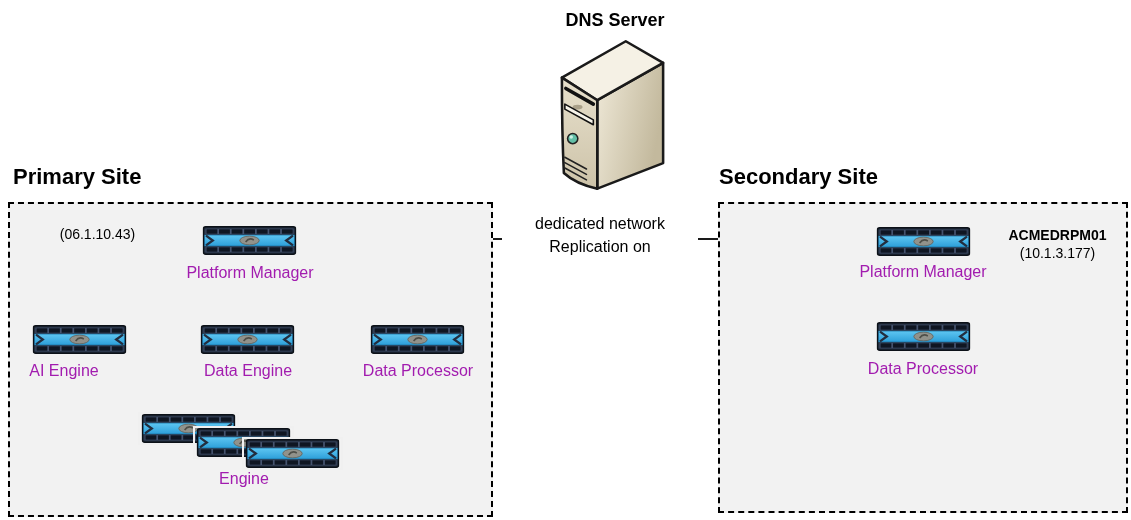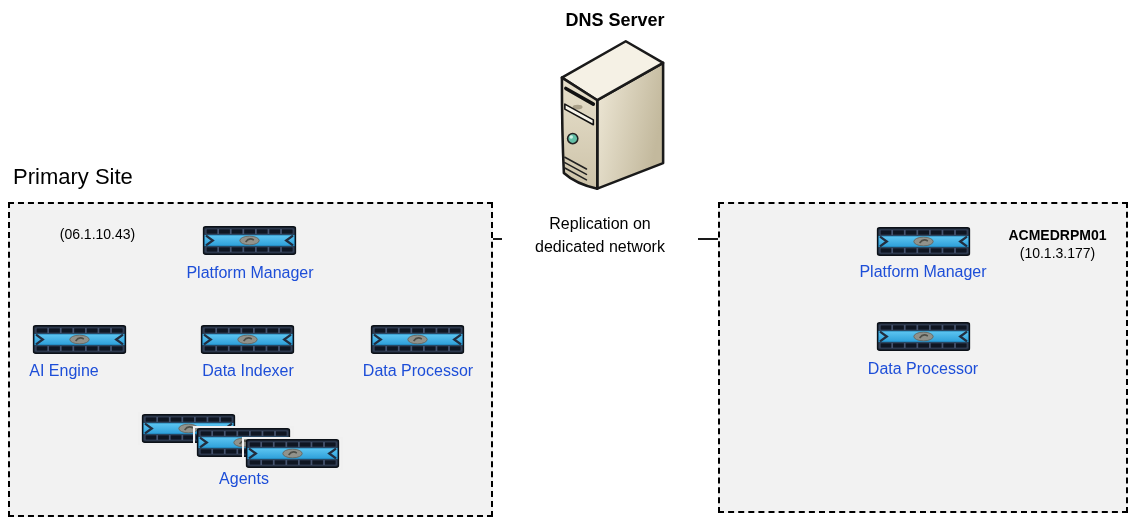--- a/index.html
+++ b/index.html
@@ -1,22 +1,22 @@
 <!DOCTYPE html>
 <html><head>
 <meta charset="utf-8">
 <style>
   html,body{margin:0;padding:0;background:#ffffff;}
   body{font-family:"Liberation Sans","DejaVu Sans",sans-serif;color:#000;}
   #canvas{position:relative;width:1131px;height:520px;background:#ffffff;overflow:hidden;}
   .abs{position:absolute;}
   .site-box{background:#f2f2f2;border:2px dashed #000;box-sizing:border-box;}
-  .site-title{font-size:22px;font-weight:normal;letter-spacing:0px;white-space:nowrap;}
+  .site-title{font-size:22px;font-weight:bold;letter-spacing:0px;white-space:nowrap;}
   .dns-title{font-size:18px;font-weight:bold;text-align:center;white-space:nowrap;}
-  .node-label{font-size:16px;text-align:center;white-space:nowrap;color:#1d4ed8;}
+  .node-label{font-size:16px;text-align:center;white-space:nowrap;color:#a21caf;}
   .host-block{text-align:center;line-height:18px;}
   .host-name{font-size:14px;font-weight:bold;white-space:nowrap;}
   .host-ip{font-size:14px;white-space:nowrap;}
   .appliance-wrap{width:97px;height:29px;}
   .appliance-wrap svg{display:block;width:100%;height:100%;}
   .stacked{box-shadow:0 0 0 2px #f0f0f0;}
   .arrow-line{height:0;border-top:2px solid #1a1a1a;}
   .arrow-head{width:0;height:0;border-top:8px solid transparent;border-bottom:8px solid transparent;border-left:18px solid #111;}
   .replication-label{background:#ffffff;font-size:16px;line-height:23px;text-align:center;white-space:nowrap;}
   .tower-wrap svg{display:block;width:100%;height:100%;}
@@ -87,22 +87,22 @@
   <div class="abs dns-title" style="left:535px;top:10px;width:160px;">DNS Server</div>
   <div class="abs tower-wrap" style="left:556px;top:34px;width:114px;height:158px;">
     <svg viewBox="0 0 116 160">
         <use href="#tower"></use>
       </svg>
   </div>
 
   <div class="abs arrow-line" style="left:298px;top:238px;width:558px;"></div>
   <div class="abs arrow-head" style="left:855px;top:231px;"></div>
   <div class="abs replication-label" style="left:502px;top:212px;width:196px;">
+    <div>dedicated network</div>
     <div>Replication on</div>
-    <div>dedicated network</div>
   </div>
 
   <div class="abs site-title" style="left:13px;top:164px;">Primary Site</div>
   <div class="abs site-box" style="left:8px;top:202px;width:485px;height:315px;"></div>
 
   <div class="abs host-block" style="left:25px;top:225px;width:145px;">
     <div class="host-ip">(06.1.10.43)</div>
   </div>
 
   <div class="abs appliance-wrap" style="left:202px;top:226px;width:95px;">
@@ -117,21 +117,21 @@
         <use href="#appliance"></use>
       </svg>
   </div>
   <div class="abs node-label" style="left:4px;top:362px;width:120px;">AI Engine</div>
 
   <div class="abs appliance-wrap" style="left:200px;top:325px;width:95px;">
     <svg viewBox="0 0 97 30">
         <use href="#appliance"></use>
       </svg>
   </div>
-  <div class="abs node-label" style="left:172px;top:362px;width:152px;">Data Indexer</div>
+  <div class="abs node-label" style="left:172px;top:362px;width:152px;">Data Engine</div>
 
   <div class="abs appliance-wrap" style="left:370px;top:325px;width:95px;">
     <svg viewBox="0 0 97 30">
         <use href="#appliance"></use>
       </svg>
   </div>
   <div class="abs node-label" style="left:343px;top:362px;width:150px;">Data Processor</div>
 
   <div>
     <div class="abs appliance-wrap stacked" style="left:140px;top:414px;">
@@ -143,22 +143,23 @@
       <svg viewBox="0 0 97 30">
           <use href="#appliance"></use>
         </svg>
     </div>
     <div class="abs appliance-wrap stacked" style="left:244px;top:439px;">
       <svg viewBox="0 0 97 30">
           <use href="#appliance"></use>
         </svg>
     </div>
   </div>
-  <div class="abs node-label" style="left:184px;top:470px;width:120px;">Agents</div>
+  <div class="abs node-label" style="left:184px;top:470px;width:120px;">Engine</div>
 
+  <div class="abs site-title" style="left:719px;top:164px;">Secondary Site</div>
   <div class="abs site-box" style="left:718px;top:202px;width:410px;height:311px;"></div>
 
   <div class="abs appliance-wrap" style="left:875px;top:227px;">
     <svg viewBox="0 0 97 30">
         <use href="#appliance"></use>
       </svg>
   </div>
   <div class="abs node-label" style="left:843px;top:263px;width:160px;">Platform Manager</div>
 
   <div class="abs host-block" style="left:995px;top:226px;width:125px;">

